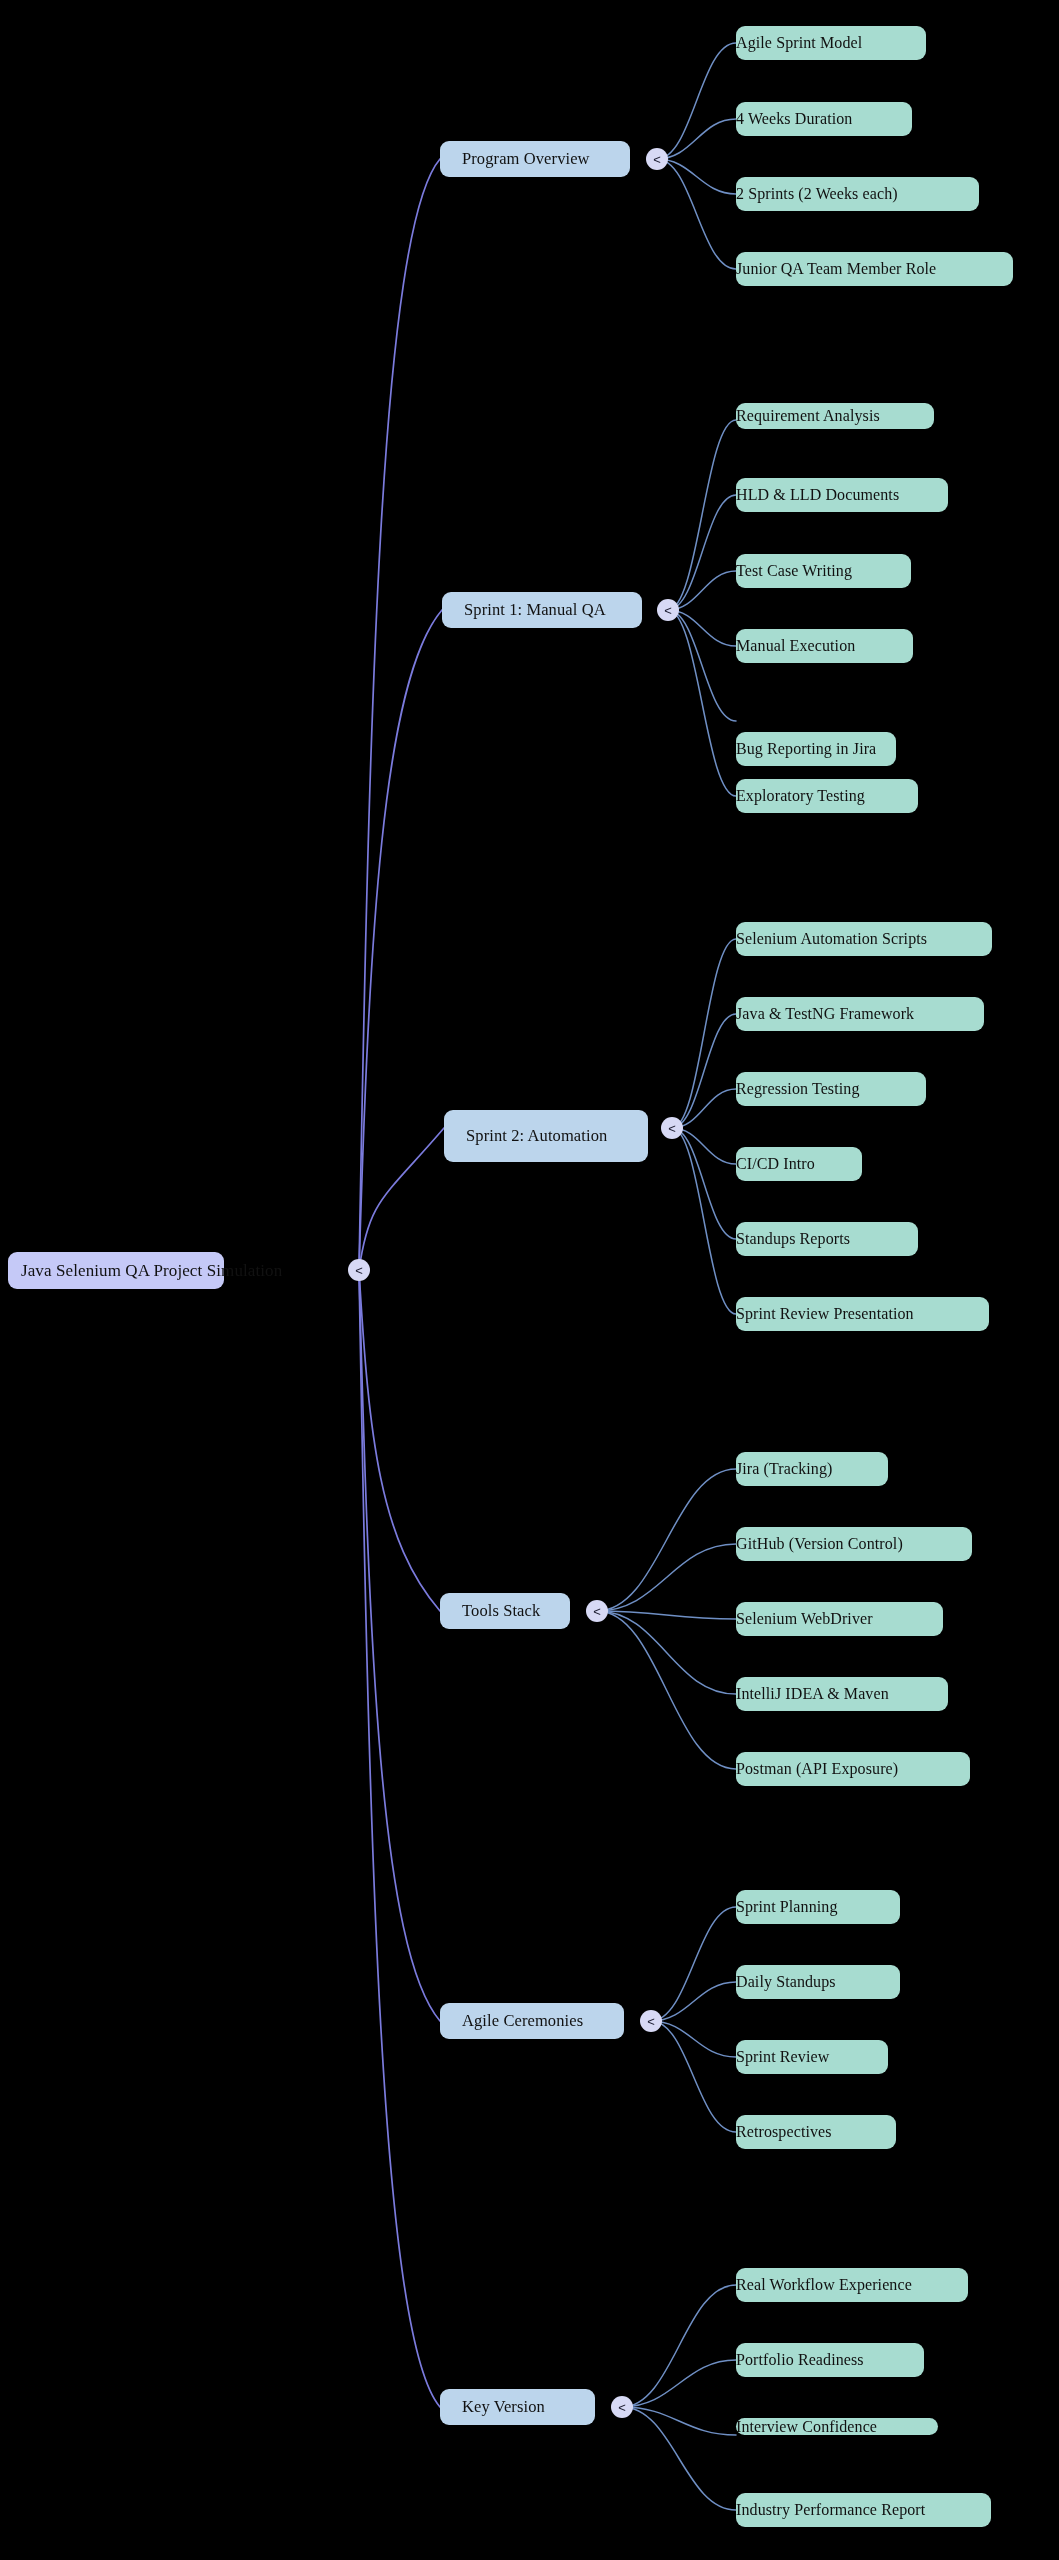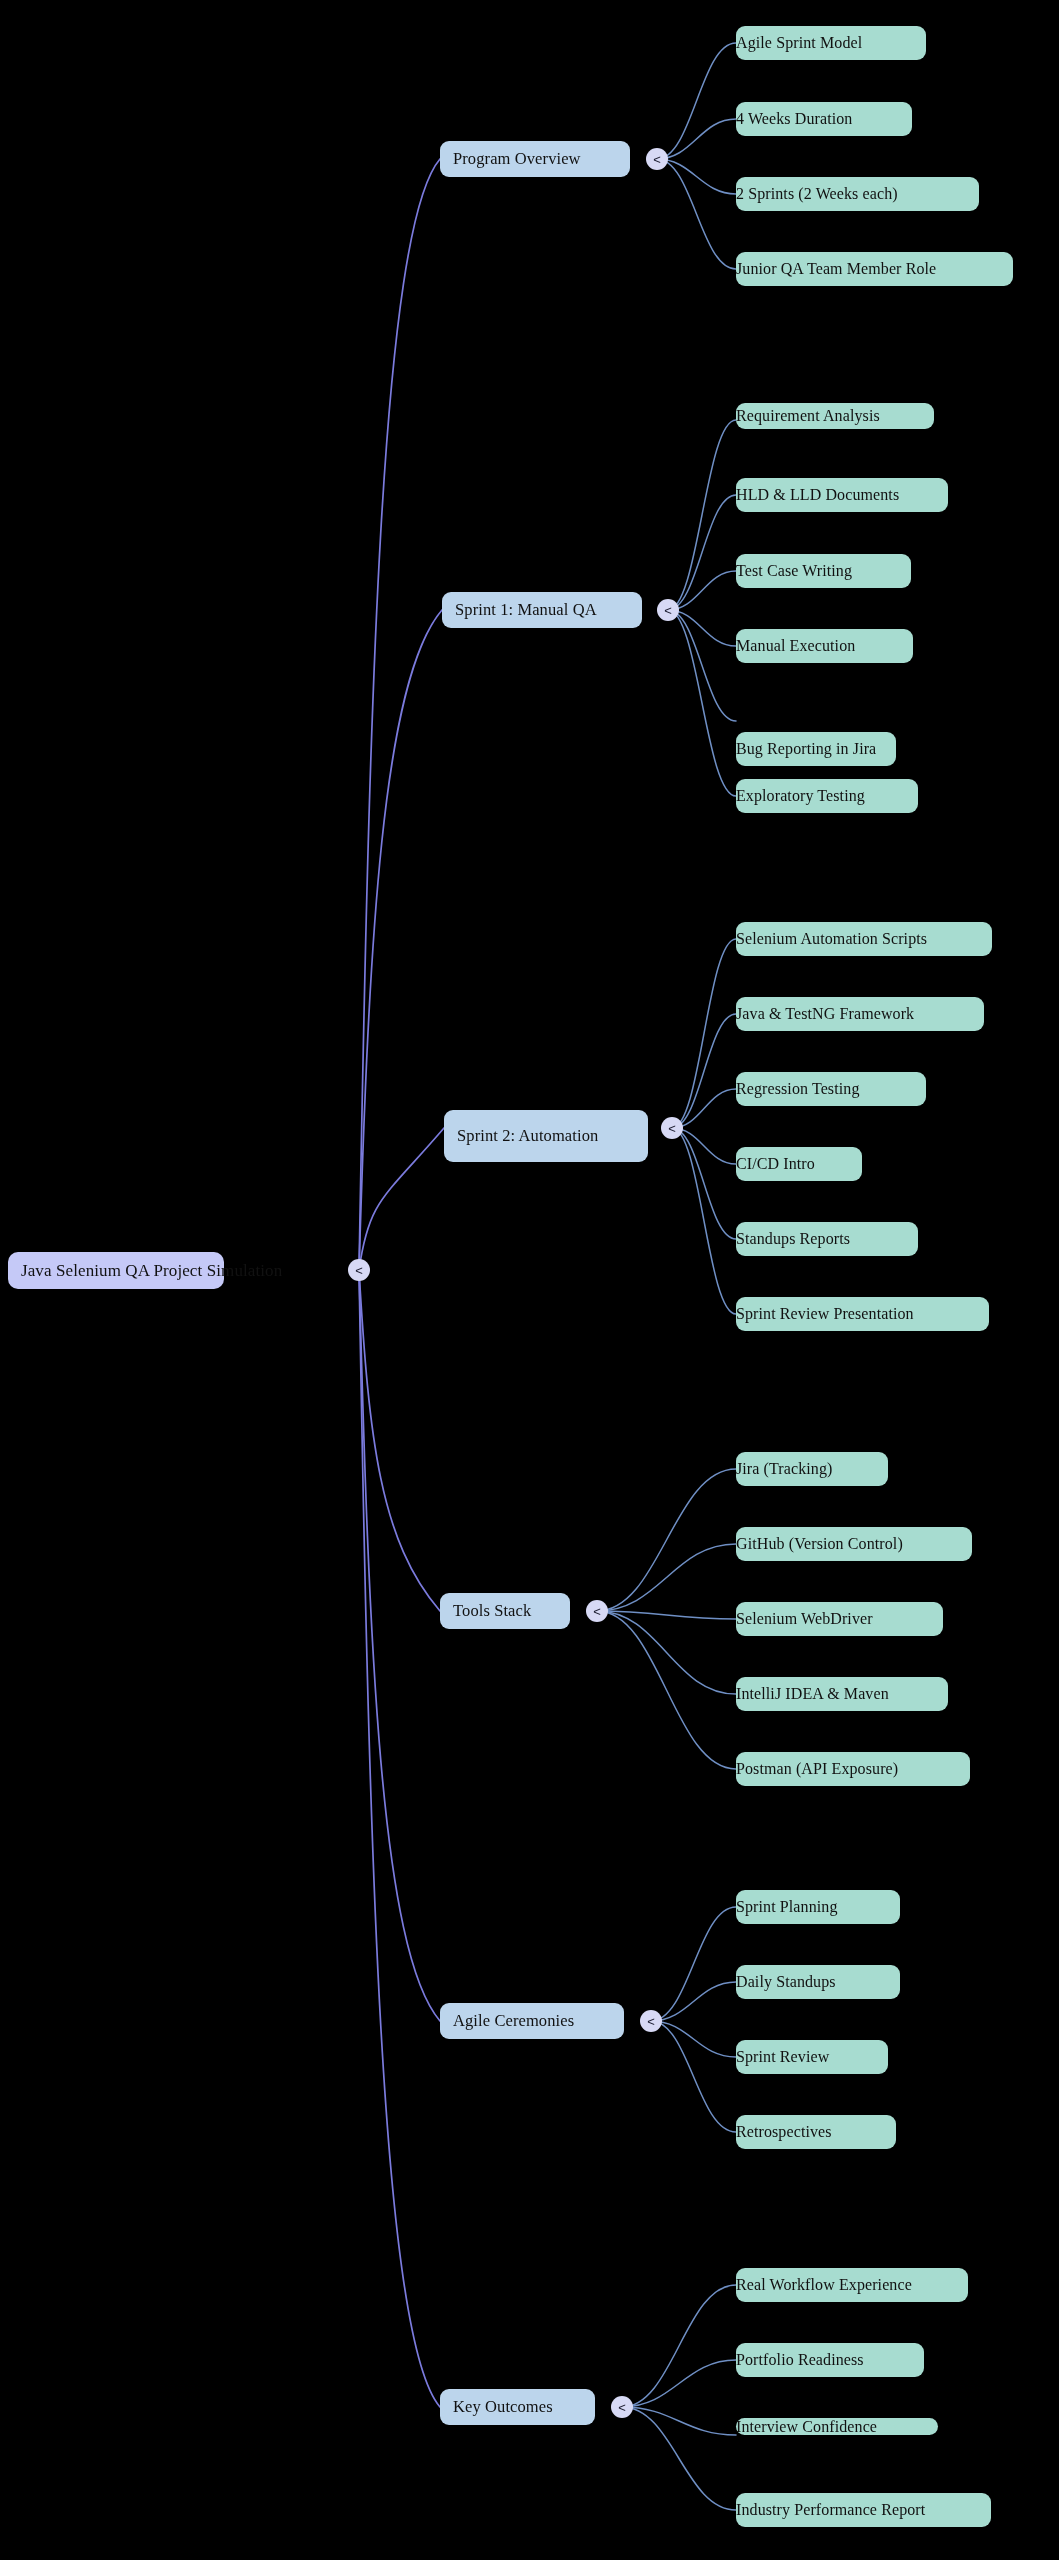--- a/index.html
+++ b/index.html
@@ -31,26 +31,25 @@
     border-radius: 9px;
     color: #111111;
     white-space: nowrap;
     letter-spacing: 0.1px;
   }
   .node-root {
     background: #c5c9f7;
     font-size: 17px;
     padding: 0 13px;
     height: 37px;
-    border-radius: 10px;
   }
   .node-branch {
     background: #bcd5ec;
     font-size: 16.5px;
-    padding: 0 13px;
+    padding: 0 22px;
     height: 36px;
   }
   .node-leaf {
     background: #a7dcd0;
     font-size: 16px;
     padding: 0 0;
     height: 34px;
   }
   .toggle {
     position: absolute;
@@ -143,21 +142,21 @@
       <div class="node node-leaf" style="left: 736px; top: 1527px; width: 236px; height: 34px;">GitHub (Version Control)</div>
       <div class="node node-leaf" style="left: 736px; top: 1602px; width: 207px; height: 34px;">Selenium WebDriver</div>
       <div class="node node-leaf" style="left: 736px; top: 1677px; width: 212px; height: 34px;">IntelliJ IDEA &amp; Maven</div>
       <div class="node node-leaf" style="left: 736px; top: 1752px; width: 234px; height: 34px;">Postman (API Exposure)</div>
       <div class="node node-branch" style="left: 440px; top: 2003px; width: 184px; height: 36px;">Agile Ceremonies</div>
       <div class="toggle" style="left: 640px; top: 2010px; background: rgb(215, 217, 245);">&lt;</div>
       <div class="node node-leaf" style="left: 736px; top: 1890px; width: 164px; height: 34px;">Sprint Planning</div>
       <div class="node node-leaf" style="left: 736px; top: 1965px; width: 164px; height: 34px;">Daily Standups</div>
       <div class="node node-leaf" style="left: 736px; top: 2040px; width: 152px; height: 34px;">Sprint Review</div>
       <div class="node node-leaf" style="left: 736px; top: 2115px; width: 160px; height: 34px;">Retrospectives</div>
-      <div class="node node-branch" style="left: 440px; top: 2389px; width: 155px; height: 36px;">Key Outcomes</div>
+      <div class="node node-branch" style="left: 440px; top: 2389px; width: 155px; height: 36px;">Key Version</div>
       <div class="toggle" style="left: 611px; top: 2396px; background: rgb(215, 217, 245);">&lt;</div>
       <div class="node node-leaf" style="left: 736px; top: 2268px; width: 232px; height: 34px;">Real Workflow Experience</div>
       <div class="node node-leaf" style="left: 736px; top: 2343px; width: 188px; height: 34px;">Portfolio Readiness</div>
       <div class="node node-leaf" style="left: 736px; top: 2418px; width: 202px; height: 17px;">Interview Confidence</div>
       <div class="node node-leaf" style="left: 736px; top: 2493px; width: 255px; height: 34px;">Industry Performance Report</div>
     </div>
 
 </div>
 
 </body></html>

